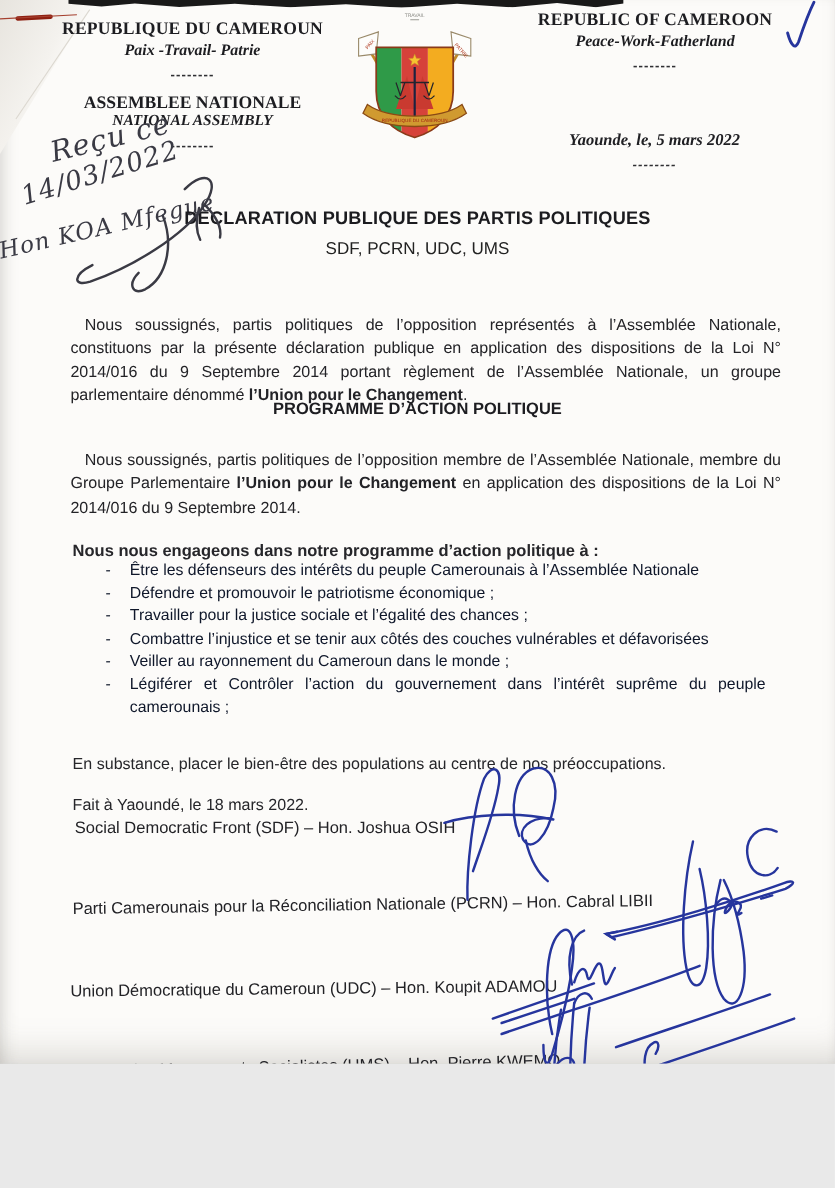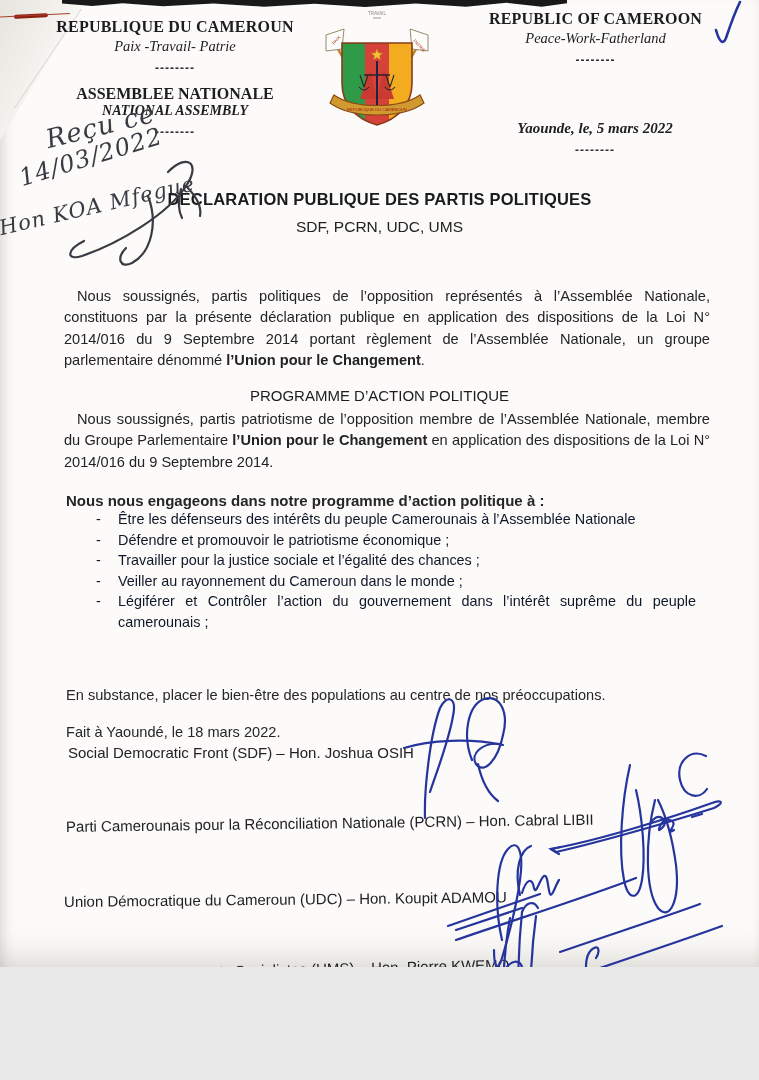--- a/index.html
+++ b/index.html
@@ -19,38 +19,38 @@
     background:linear-gradient(115deg,#e7e4de 0%,#f4f2ee 45%,rgba(255,255,255,0) 62%);
     clip-path:polygon(0 0,100% 0,0 100%);}
   .crease-line{left:-12px;top:58px;width:120px;height:0;border-top:1px solid #dcd8d0;transform:rotate(-56deg);}
   .red-mark{left:14px;top:14px;width:34px;height:4px;background:#8e1f10;transform:rotate(-3deg);border-radius:2px;}
   .red-mark::after{content:"";position:absolute;left:-14px;top:1px;width:70px;height:1px;background:#a5402f;}
   
   .hdr{ text-align:center;font-family:"Liberation Serif",serif;color:#1d1d21;}
   .hdr-left{left:55px;top:18px;width:240px;}
   .hdr-right{left:468px;top:10px;width:255px;}
   .hdr .l1{font-size:16px;font-weight:bold;letter-spacing:.2px;}
-  .hdr .l2{font-size:14.5px;font-weight:normal;font-style:italic;margin-top:2px;}
+  .hdr .l2{font-size:14.5px;font-weight:bold;font-style:italic;margin-top:2px;}
   .hdr .l3{font-size:16px;font-weight:bold;margin-top:10px;}
   .hdr .l4{font-size:14px;font-weight:bold;font-style:italic;}
   .dashes{font-weight:bold;font-size:12px;letter-spacing:1px;color:#2f2f33;margin-top:6px;font-family:"Liberation Sans",sans-serif;}
   .dateline{left:470px;top:120px;width:250px;text-align:center;font-family:"Liberation Serif",serif;
     font-style:italic;font-weight:bold;font-size:15px;color:#202024;}
   
   .hand{font-family:"DejaVu Serif",serif;font-style:italic;color:#3a3a44;letter-spacing:1px;}
   .hw1{left:50px;top:124px;font-size:26px;transform:rotate(-14deg);transform-origin:left bottom;}
   .hw2{left:24px;top:164px;font-size:24px;transform:rotate(-17deg);transform-origin:left bottom;}
   .hw3{left:2px;top:216px;font-size:21px;transform:rotate(-13deg);transform-origin:left bottom;white-space:nowrap;}
   
   .title{left:0;top:190px;width:759px;text-align:center;font-weight:bold;font-size:16.5px;letter-spacing:.2px;color:#1b1b1f;}
   .subtitle{left:0;top:218px;width:759px;text-align:center;font-size:15.5px;color:#222;}
   
   .para{font-size:14.6px;line-height:21.5px;text-align:justify;color:#232327;}
   .p1{left:64px;top:271px;width:646px;text-indent:13px;}
-  .h2{left:0;top:363px;width:759px;text-align:center;font-weight:normal;font-size:15px;color:#1d1d21;margin-top:24px;}
+  .h2{left:0;top:363px;width:759px;text-align:center;font-weight:bold;font-size:15px;color:#1d1d21;}
   .p2{left:64px;top:394px;width:646px;text-indent:13px;}
   .p3{left:66px;top:477px;width:646px;font-size:15px;font-weight:bold;}
   .blist{left:96px;top:509px;width:600px;margin:0;padding:0;list-style:none;}
   .blist li{position:relative;font-size:14.4px;line-height:20.6px;padding-left:22px;color:#0f172a;text-align:justify;}
   .blist li::before{content:"-";position:absolute;left:0;top:0;}
   .p4{left:66px;top:672px;width:646px;font-size:14.6px;}
   .p5{left:66px;top:709px;width:400px;font-size:14.6px;}
   .sig-line{font-size:15px;color:#222226;white-space:nowrap;}
   .sig1{left:68px;top:744px;}
   .sig2{left:66px;top:818px;transform:rotate(-0.8deg);transform-origin:left center;}
@@ -134,28 +134,29 @@
   <div class="abs hand hw2">14/03/2022</div>
   <div class="abs hand hw3">Hon KOA Mfegue</div>
 
   <div class="abs title">DECLARATION PUBLIQUE DES PARTIS POLITIQUES</div>
   <div class="abs subtitle">SDF, PCRN, UDC, UMS</div>
 
   <p class="abs para p1"><span>Nous soussignés, partis politiques de l’opposition représentés à l’Assemblée Nationale, constituons par la présente déclaration publique en application des dispositions de la Loi N° 2014/016 du 9 Septembre 2014 portant règlement de l’Assemblée Nationale, un groupe parlementaire dénommé </span><b>l’Union pour le Changement</b><span>.</span></p>
 
   <div class="abs h2">PROGRAMME D’ACTION POLITIQUE</div>
 
-  <p class="abs para p2"><span>Nous soussignés, partis patriotisme de l’opposition membre de l’Assemblée Nationale, membre du Groupe Parlementaire </span><b>l’Union pour le Changement</b><span> en application des dispositions de la Loi N° 2014/016 du 9 Septembre 2014.</span></p>
+  <p class="abs para p2"><span>Nous soussignés, partis politiques de l’opposition membre de l’Assemblée Nationale, membre du Groupe Parlementaire </span><b>l’Union pour le Changement</b><span> en application des dispositions de la Loi N° 2014/016 du 9 Septembre 2014.</span></p>
 
   <p class="abs p3">Nous nous engageons dans notre programme d’action politique à :</p>
 
   <ul class="abs blist">
     <li>Être les défenseurs des intérêts du peuple Camerounais à l’Assemblée Nationale</li>
     <li>Défendre et promouvoir le patriotisme économique ;</li>
     <li>Travailler pour la justice sociale et l’égalité des chances ;</li>
+    <li>Combattre l’injustice et se tenir aux côtés des couches vulnérables et défavorisées</li>
     <li>Veiller au rayonnement du Cameroun dans le monde ;</li>
     <li>Légiférer et Contrôler l’action du gouvernement dans l’intérêt suprême du peuple camerounais ;</li>
   </ul>
 
   <p class="abs p4">En substance, placer le bien-être des populations au centre de nos préoccupations.</p>
   <p class="abs p5">Fait à Yaoundé, le 18 mars 2022.</p>
 
   <div class="abs sig-line sig1">Social Democratic Front (SDF) – Hon. Joshua OSIH</div>
   <div class="abs sig-line sig2">Parti Camerounais pour la Réconciliation Nationale (PCRN) – Hon. Cabral LIBII</div>
   <div class="abs sig-line sig3">Union Démocratique du Cameroun (UDC) – Hon. Koupit ADAMOU</div>

